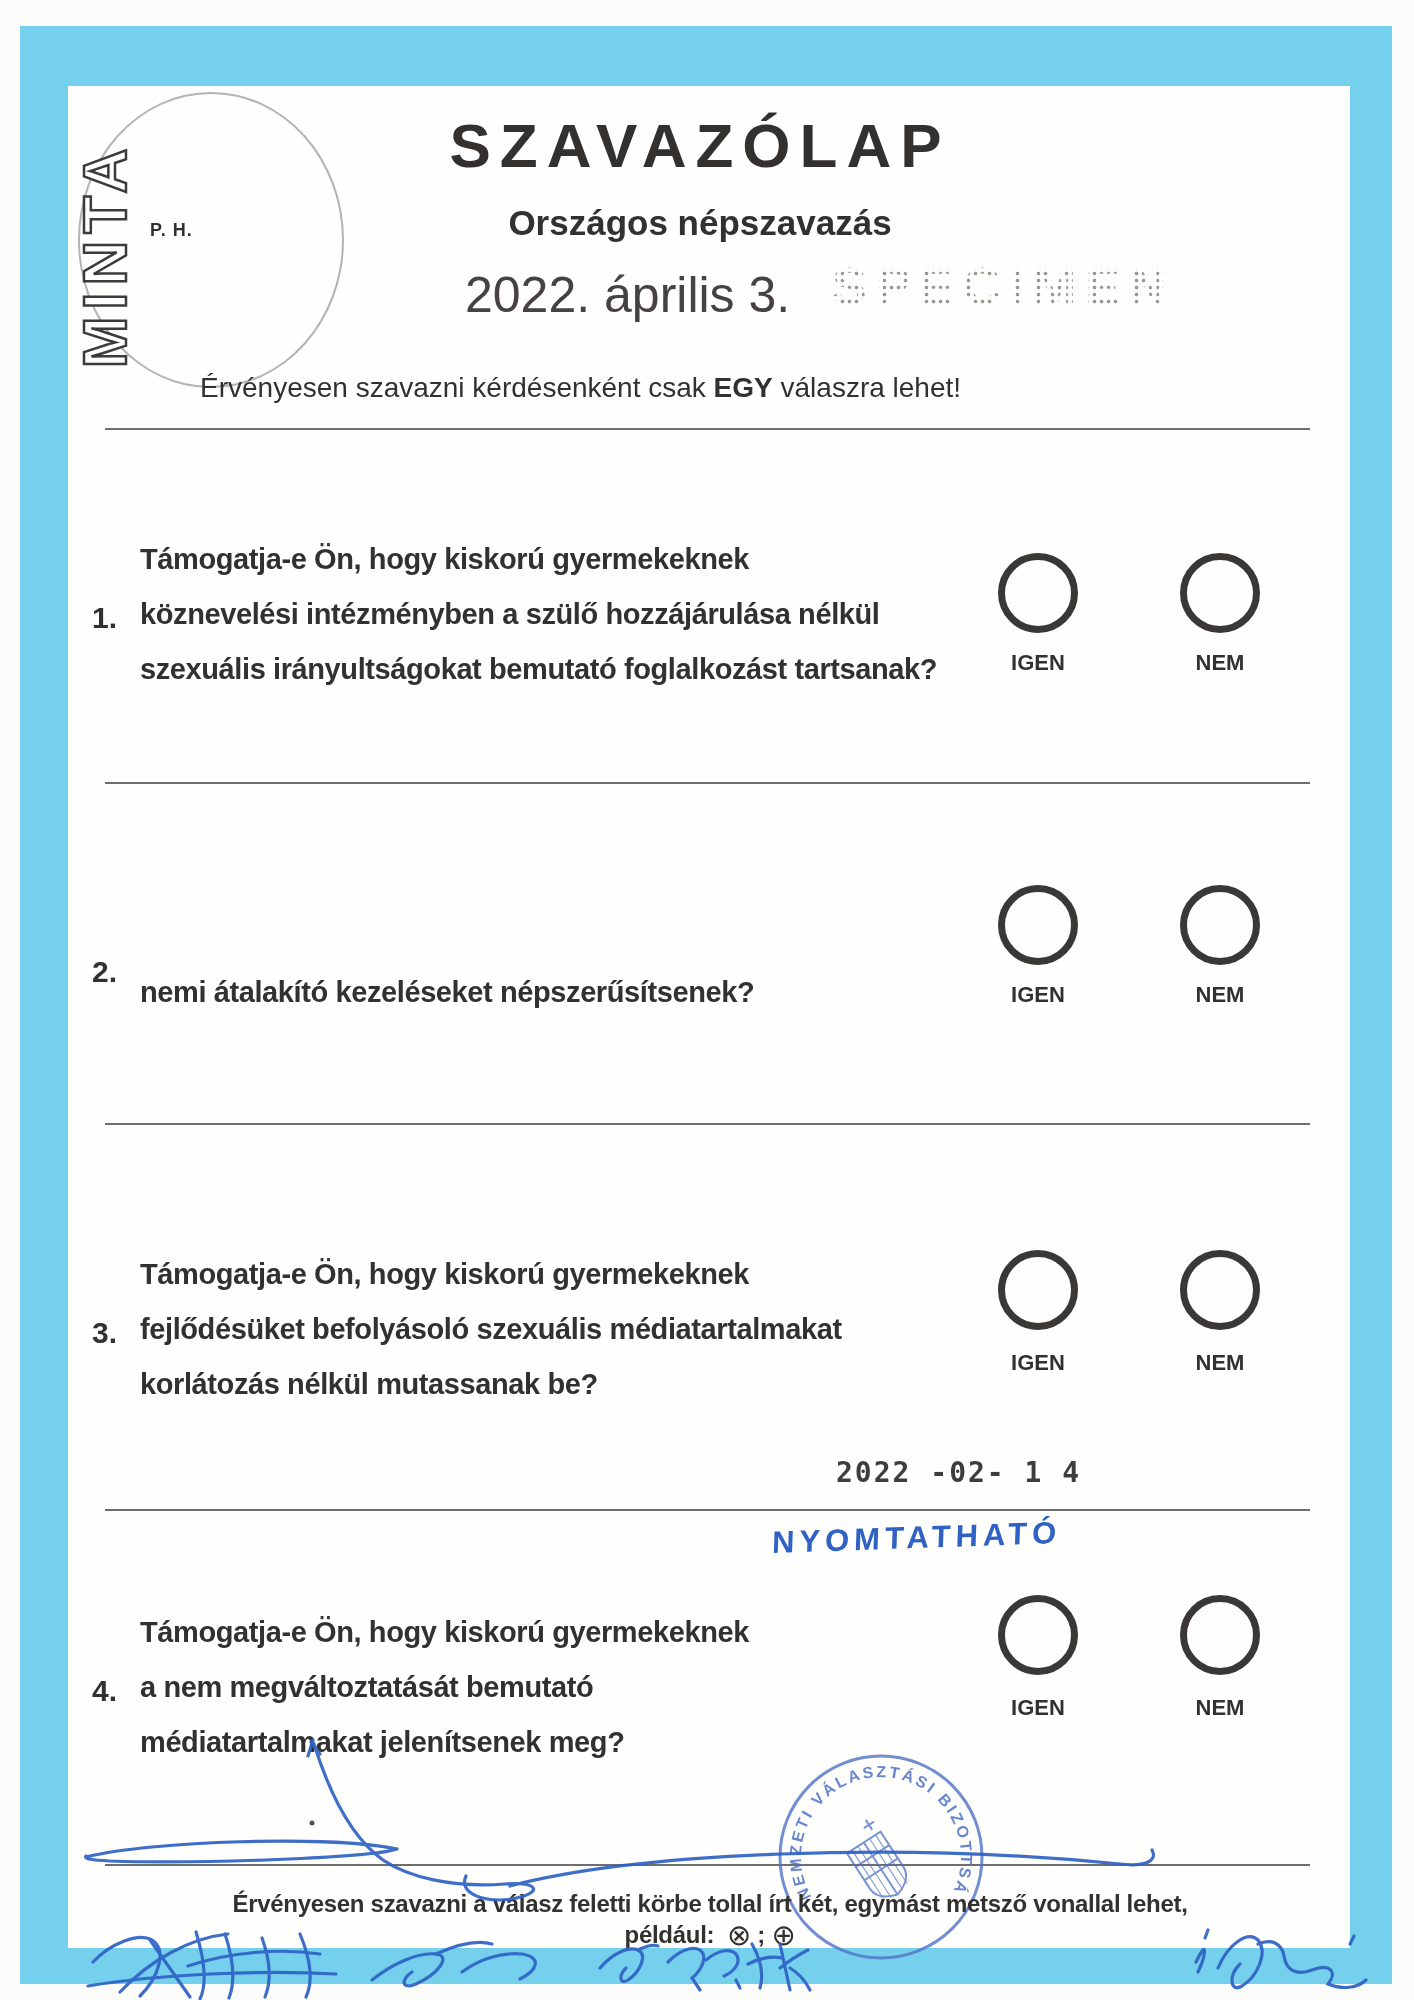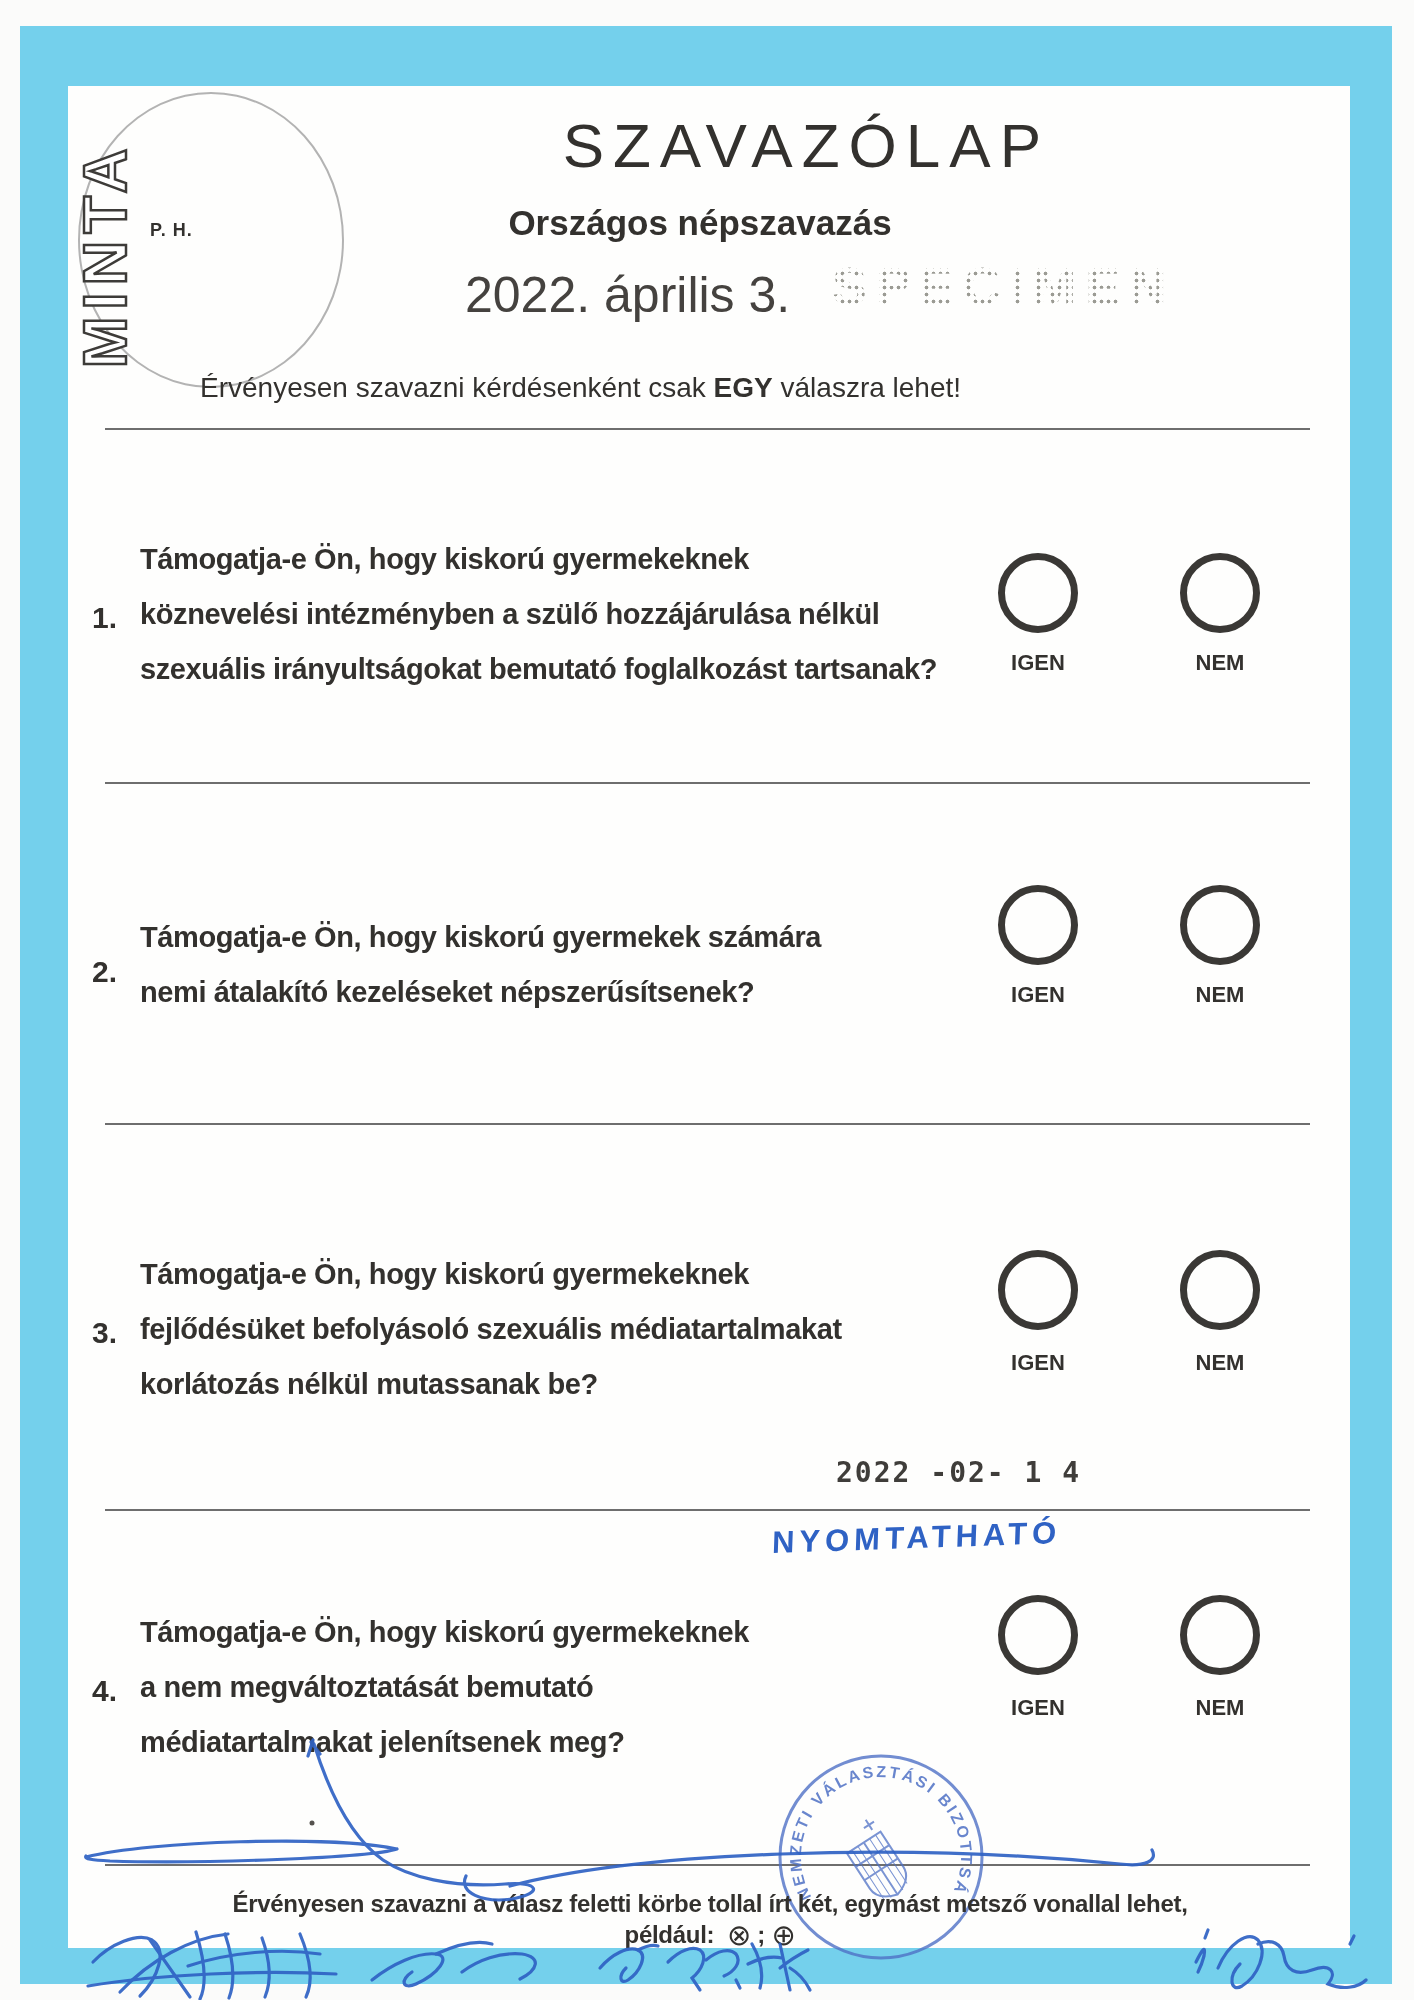--- a/index.html
+++ b/index.html
@@ -7,21 +7,21 @@
         font-family:"Liberation Sans", sans-serif;color:var(--ink,#33312e);}
   .frame{position:absolute;left:20px;top:26px;width:1372px;height:1958px;background:var(--border-blue,#74d0ec);}
   .doc{position:absolute;left:68px;top:86px;width:1282px;height:1862px;background:#fefefd;}
   
   .minta{position:absolute;left:-42px;top:208px;width:315px;height:94px;transform:rotate(-90deg);
          text-align:center;font-size:62px;font-weight:800;letter-spacing:7px;color:#ffffff;
          -webkit-text-stroke:2.5px #3d3b38;z-index:3;}
   .ph-circle{position:absolute;left:78px;top:92px;width:262px;height:292px;border:2px solid #9a9a9a;
              border-radius:50%;opacity:.75;z-index:2;}
   .ph{position:absolute;left:150px;top:220px;font-size:18px;font-weight:600;letter-spacing:1px;z-index:3;}
-  .title{position:absolute;left:350px;top:110px;width:700px;text-align:right;font-size:62px;font-weight:400;
+  .title{position:absolute;left:350px;top:110px;width:700px;text-align:center;font-size:62px;font-weight:700;
          letter-spacing:9px;z-index:3;}
   .subtitle{position:absolute;left:350px;top:203px;width:700px;text-align:center;font-size:35px;font-weight:700;z-index:3;}
   .bdate{position:absolute;left:465px;top:266px;font-size:50px;color:var(--date-ink,#45423f);z-index:3;}
   .specimen{position:absolute;left:832px;top:256px;font-size:52px;font-weight:700;letter-spacing:9px;
             background-image:radial-gradient(circle,var(--specimen-gray,#9b9b94) 1.8px,transparent 2.1px);
             background-size:7px 7px;-webkit-background-clip:text;background-clip:text;color:transparent;z-index:3;}
   .instruction{position:absolute;left:200px;top:372px;width:1020px;text-align:left;font-size:28px;z-index:3;}
   .instruction b{font-weight:800;}
   .rule{position:absolute;left:105px;width:1205px;height:2px;background:var(--rule-gray,#6e6e6e);z-index:2;}
   
@@ -64,21 +64,20 @@
   <div class="qnum" style="top:601px">1.</div>
   <div class="qline" style="top:543px">Támogatja-e Ön, hogy kiskorú gyermekeknek</div>
   <div class="qline" style="top:598px">köznevelési intézményben a szülő hozzájárulása nélkül</div>
   <div class="qline" style="top:653px">szexuális irányultságokat bemutató foglalkozást tartsanak?</div>
   <div class="vote-circle" style="left:998px;top:553px"></div>
   <div class="vote-circle" style="left:1180px;top:553px"></div>
   <div class="vote-label" style="left:988px;top:650px">IGEN</div>
   <div class="vote-label" style="left:1170px;top:650px">NEM</div>
 
   <div class="qnum" style="top:955px">2.</div>
-  <div class="qline" style="top:921px">Támogatja-e Ön, hogy kiskorú gyermekek számára</div>
   <div class="qline" style="top:976px">nemi átalakító kezeléseket népszerűsítsenek?</div>
   <div class="vote-circle" style="left:998px;top:885px"></div>
   <div class="vote-circle" style="left:1180px;top:885px"></div>
   <div class="vote-label" style="left:988px;top:982px">IGEN</div>
   <div class="vote-label" style="left:1170px;top:982px">NEM</div>
 
   <div class="qnum" style="top:1316px">3.</div>
   <div class="qline" style="top:1258px">Támogatja-e Ön, hogy kiskorú gyermekeknek</div>
   <div class="qline" style="top:1313px">fejlődésüket befolyásoló szexuális médiatartalmakat</div>
   <div class="qline" style="top:1368px">korlátozás nélkül mutassanak be?</div>

